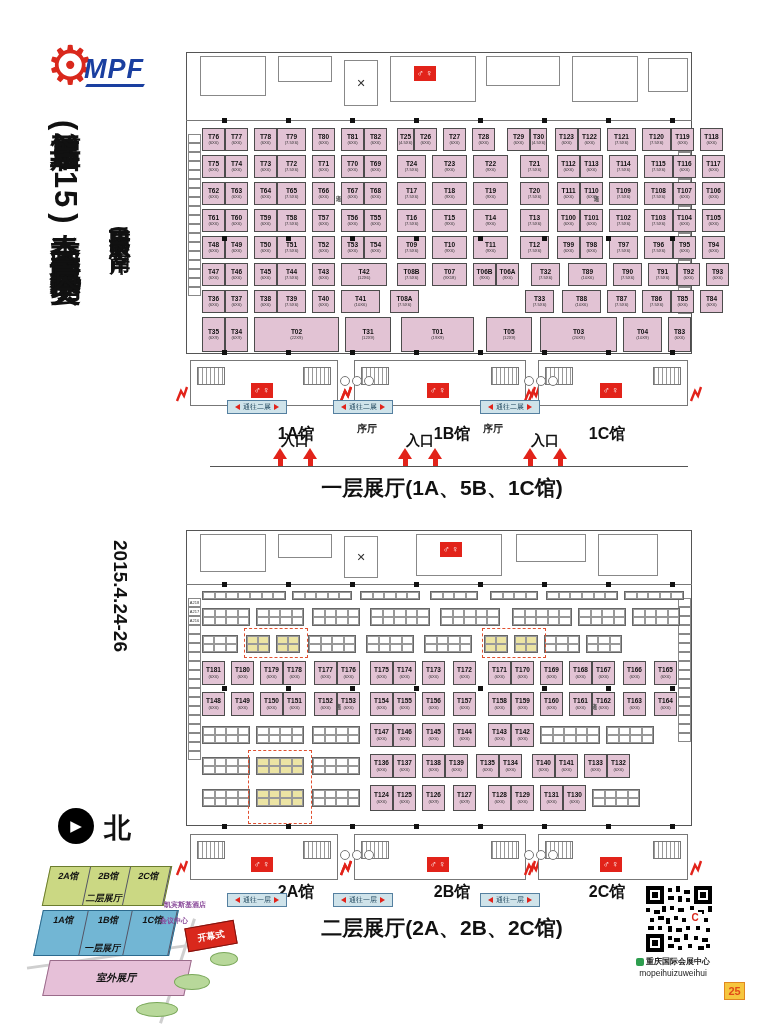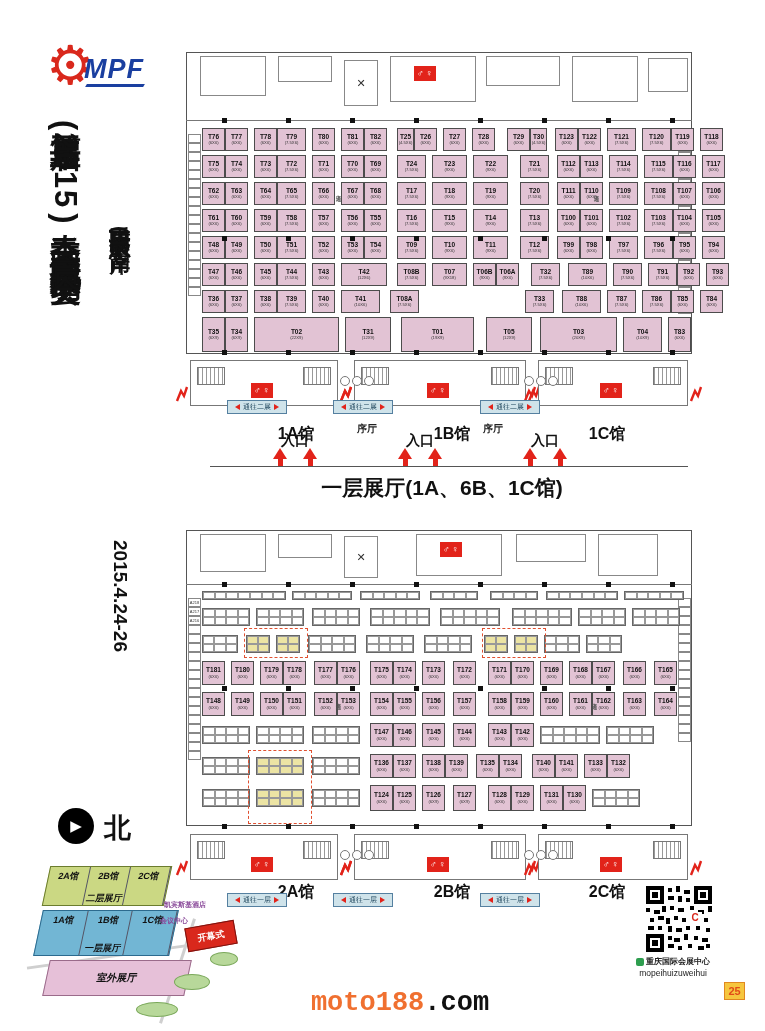--- a/index.html
+++ b/index.html
@@ -923,21 +923,21 @@
       <div class="uparr" style="left: 523px; top: 448px;">
         <div class="tri"></div>
         <div class="stem"></div>
       </div>
       <div class="uparr" style="left: 553px; top: 448px;">
         <div class="tri"></div>
         <div class="stem"></div>
       </div>
     </div>
   <div class="gateline" style="left:210px;top:466px;width:478px;"></div>
-  <div class="floor-title" style="top:474px;">一层展厅(1A、6B、1C馆)</div>
+  <div class="floor-title" style="top:474px;">一层展厅(1A、5B、1C馆)</div>
 
   <div class="plan f2" id="plan2" style="top:528px;height:360px;">
     <div class="planwall" style="left:0;top:2px;width:506px;height:296px;"></div>
     <div class="bandline" style="left:0;top:56px;width:506px;"></div>
     <div class="room" style="left:14px;top:6px;width:66px;height:38px;"></div>
     <div class="room" style="left:92px;top:6px;width:54px;height:24px;"></div>
     <div class="room elevx" style="left:158px;top:8px;width:34px;height:42px;">✕</div>
     <div class="room" style="left:230px;top:6px;width:86px;height:42px;"></div>
     <div class="wc" style="left:254px;top:14px;">
         <span>♂</span>
@@ -1734,24 +1734,22 @@
         <span class="rtri rtri-l"></span>
         <span>通往一层</span>
         <span class="rtri rtri-r"></span>
       </div>
       <div class="bluelab" style="left: 510px; top: 893px;">
         <span class="rtri rtri-l"></span>
         <span>通往一层</span>
         <span class="rtri rtri-r"></span>
       </div>
     </div>
+  <div class="floor-title" style="top:914px;">二层展厅(2A、2B、2C馆)</div>
 
-  <div class="website">
-    <span class="site-orange">moto188</span><span class="site-black">.com</span>
-  </div>
   <div class="qr">
     <svg width="66" height="66" viewBox="0 0 33 33" shape-rendering="crispEdges">
       <rect width="33" height="33" fill="#fff"></rect>
       <g fill="#000">
         <rect x="0" y="0" width="9" height="9"></rect>
           <rect x="24" y="0" width="9" height="9"></rect>
           <rect x="0" y="24" width="9" height="9"></rect>
         <rect x="2" y="2" width="5" height="5" fill="#fff"></rect>
           <rect x="26" y="2" width="5" height="5" fill="#fff"></rect>
           <rect x="2" y="26" width="5" height="5" fill="#fff"></rect>

